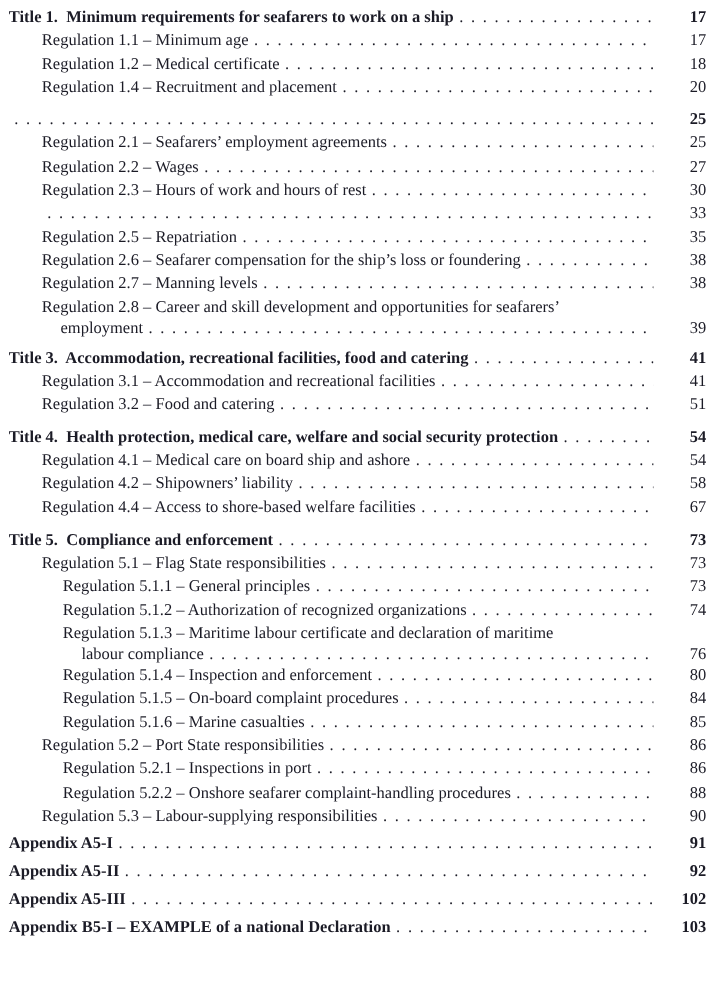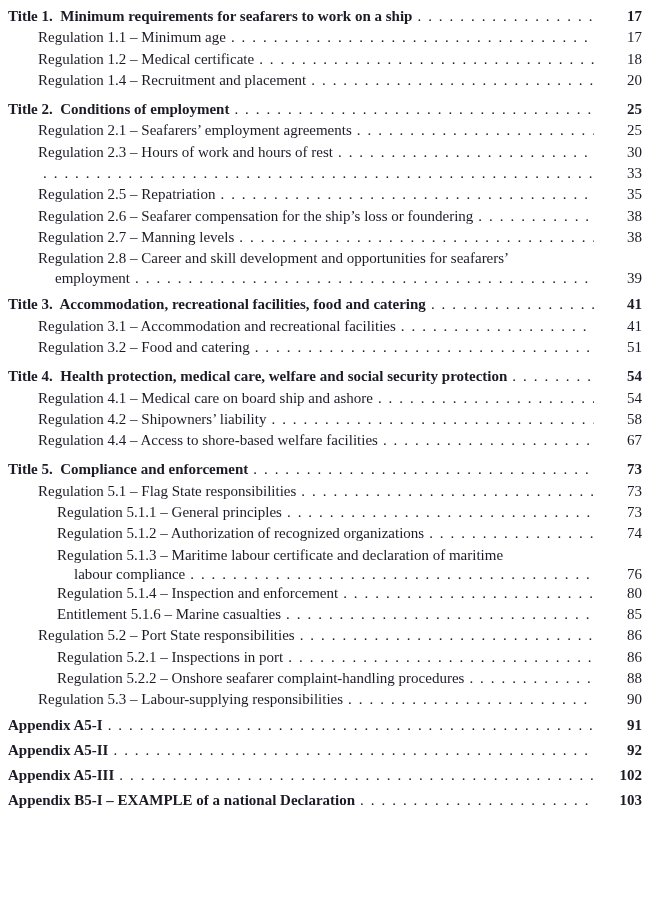--- a/index.html
+++ b/index.html
@@ -72,30 +72,36 @@
   </div>
     <div class="entry level2">
     <div class="row">
       <span class="label">Regulation 1.4 – Recruitment and placement</span>
       <span class="dots"></span>
       <span class="page">20</span>
     </div>
   </div>
     <div class="entry level1 b">
     <div class="row">
-      <span class="label">Title 2.  Conditions of employment</span>
       <span class="dots"></span>
       <span class="page">25</span>
     </div>
   </div>
     <div class="entry level2">
     <div class="row">
       <span class="label">Regulation 2.1 – Seafarers’ employment agreements</span>
       <span class="dots"></span>
       <span class="page">25</span>
+    </div>
+  </div>
+    <div class="entry level2">
+    <div class="row">
+      <span class="label">Regulation 2.2 – Wages</span>
+      <span class="dots"></span>
+      <span class="page">27</span>
     </div>
   </div>
     <div class="entry level2">
     <div class="row">
       <span class="label">Regulation 2.3 – Hours of work and hours of rest</span>
       <span class="dots"></span>
       <span class="page">30</span>
     </div>
   </div>
     <div class="entry level2">
@@ -226,21 +232,28 @@
     </div>
     <div class="entry level3">
     <div class="row">
       <span class="label">Regulation 5.1.4 – Inspection and enforcement</span>
       <span class="dots"></span>
       <span class="page">80</span>
     </div>
   </div>
     <div class="entry level3">
     <div class="row">
-      <span class="label">Entitlement 5.1.6 – Marine casualties</span>
+      <span class="label">Regulation 5.1.5 – On-board complaint procedures</span>
+      <span class="dots"></span>
+      <span class="page">84</span>
+    </div>
+  </div>
+    <div class="entry level3">
+    <div class="row">
+      <span class="label">Regulation 5.1.6 – Marine casualties</span>
       <span class="dots"></span>
       <span class="page">85</span>
     </div>
   </div>
     <div class="entry level2">
     <div class="row">
       <span class="label">Regulation 5.2 – Port State responsibilities</span>
       <span class="dots"></span>
       <span class="page">86</span>
     </div>

